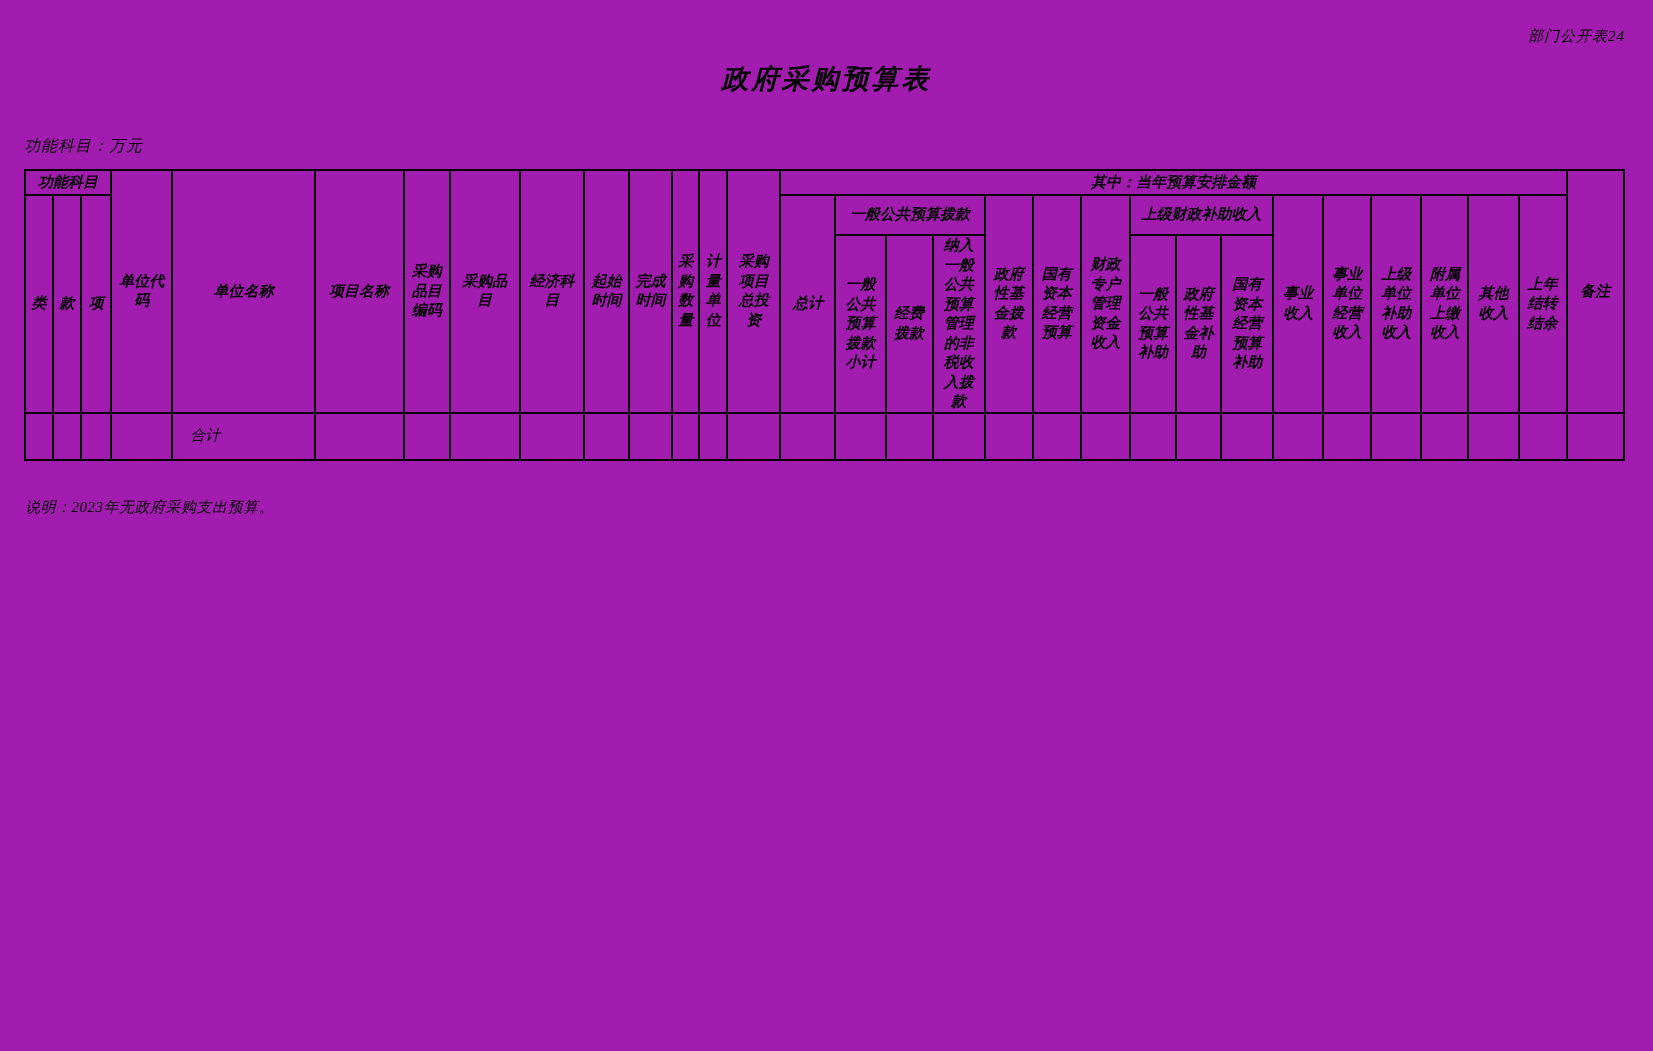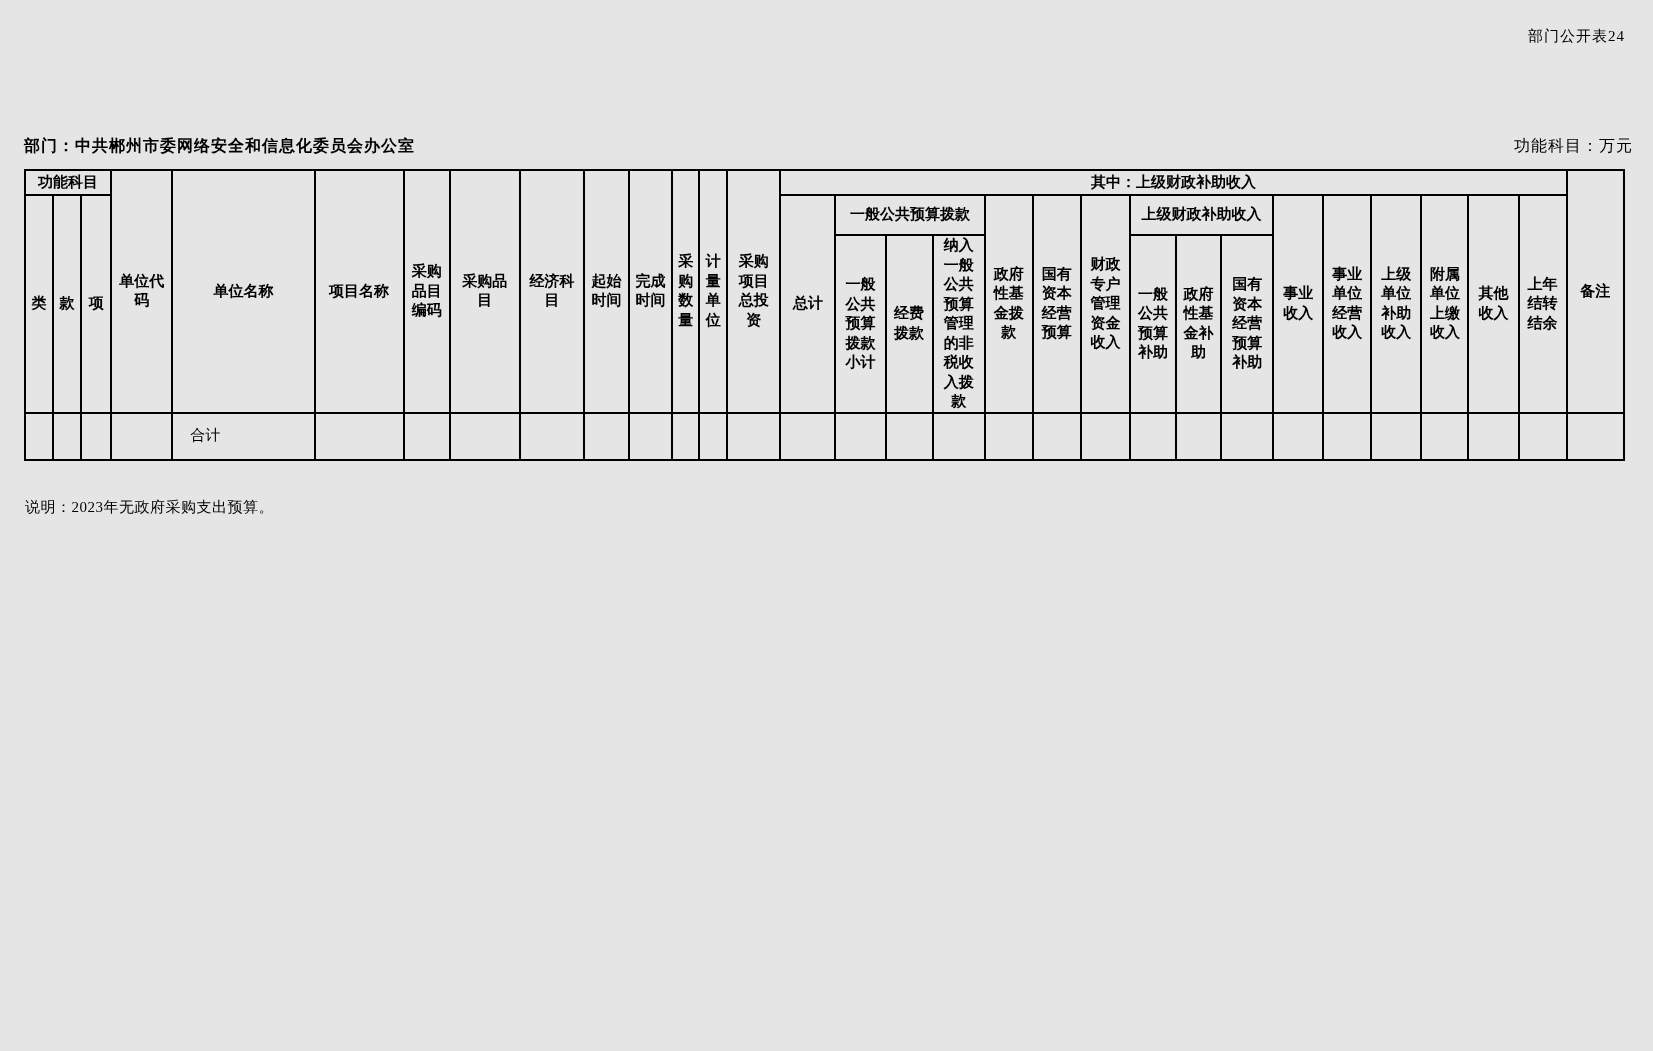--- a/index.html
+++ b/index.html
@@ -6,22 +6,23 @@
   html, body {
     margin: 0; padding: 0;
     background: #ffffff;
     color: #000000;
     font-family: "Liberation Serif", "DejaVu Serif", serif;
   }
   .page {
     position: relative;
     width: 1653px;
     height: 1051px;
-    background: #e5e5e5;
+    background: #a21caf;
     overflow: hidden;
+    font-style: italic;
   }
   .corner-label {
     position: absolute;
     top: 27px;
     right: 28px;
     font-size: 15px;
     letter-spacing: 1px;
     white-space: nowrap;
   }
   .page-title {
@@ -96,23 +97,23 @@
     margin-top: 28px;
   }
 </style>
 </head>
 <body>
 
 <div class="page">
 
   <div class="corner-label">部门公开表24</div>
 
+  <h1 class="page-title">政府采购预算表</h1>
 
   <div class="meta-row">
-    <span class="department-label">部门：中共郴州市委网络安全和信息化委员会办公室</span>
     <span class="amount-unit-label">功能科目：万元</span>
   </div>
 
   <table class="budget-table">
     <colgroup>
       <col style="width:28px">
         <col style="width:28px">
         <col style="width:30px">
       <col style="width:61px">
         <col style="width:142px">
@@ -167,21 +168,21 @@
 数
 量</th>
       <th rowspan="3">计
 量
 单
 位</th>
       <th rowspan="3">采购
 项目
 总投
 资</th>
-      <th colspan="16">其中：上级财政补助收入</th>
+      <th colspan="16">其中：当年预算安排金额</th>
       <th rowspan="3">备注</th>
     </tr>
 
     <tr class="row-group">
       <th rowspan="2">类</th>
       <th rowspan="2">款</th>
       <th rowspan="2">项</th>
       <th rowspan="2">总计</th>
       <th colspan="3">一般公共预算拨款</th>
       <th rowspan="2">政府

